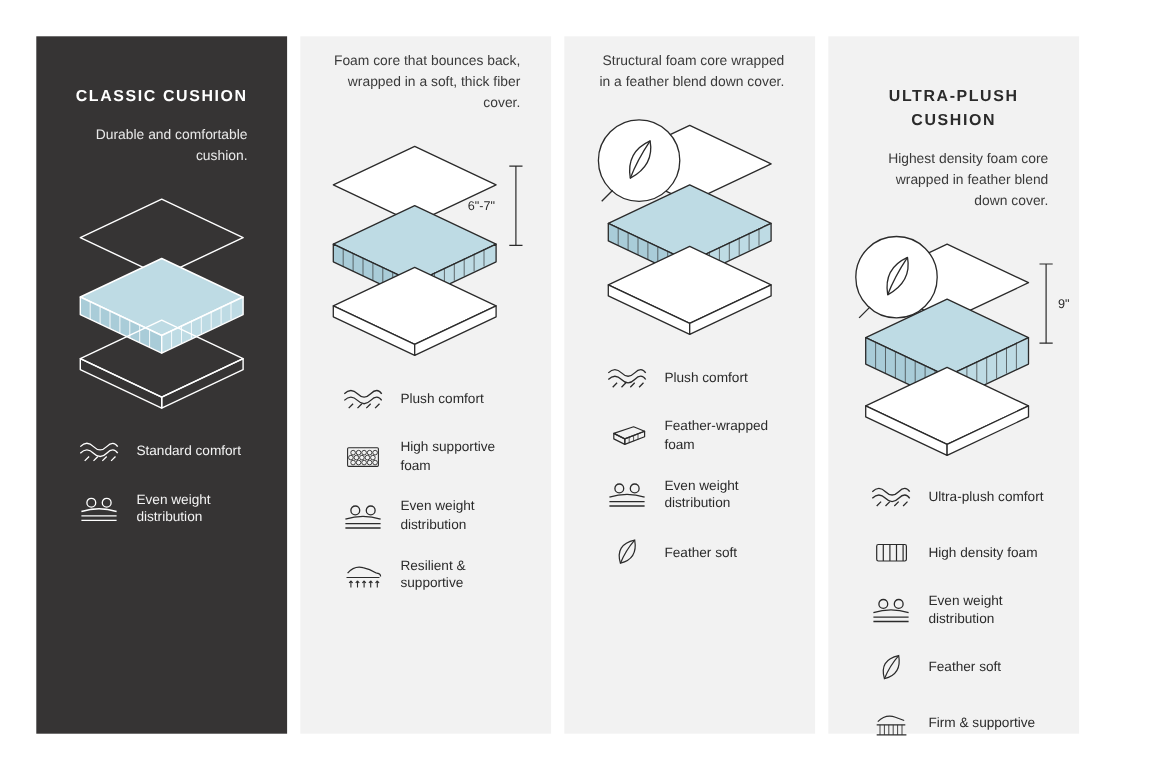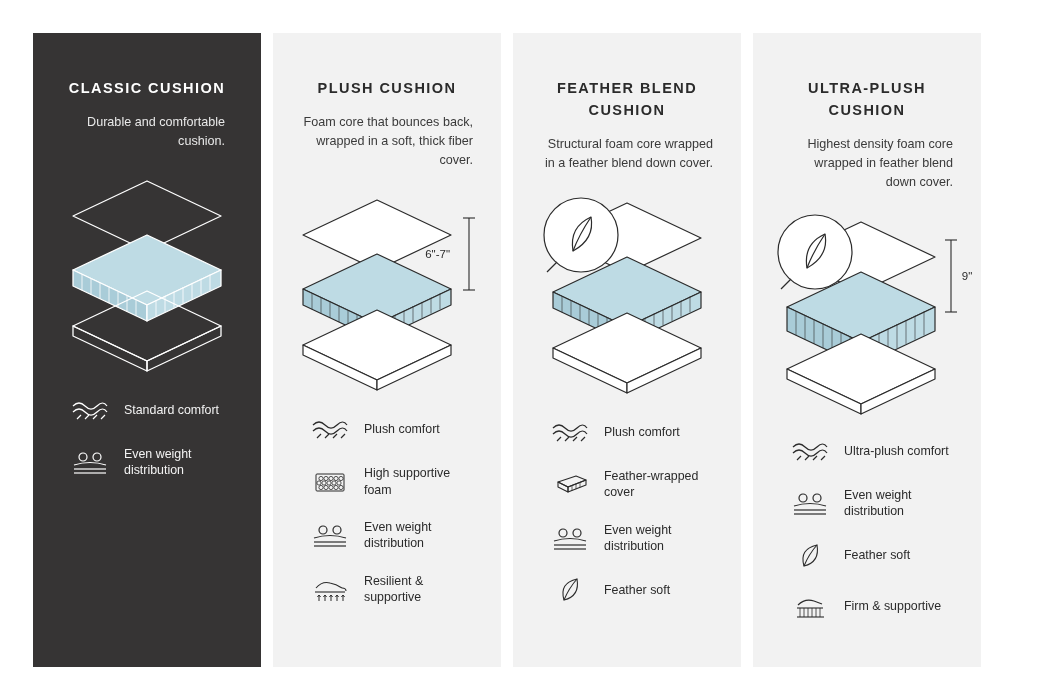--- a/index.html
+++ b/index.html
@@ -173,21 +173,20 @@
               <path d="M4 20 h32"></path>
               <path d="M4 24 h32"></path>
             </svg>
           </span>
           <span class="flabel">Even weight distribution</span>
         </div>
       </div>
     </div>
 
     <div class="card">
-      <div class="card-title">PLUSH CUSHION</div>
       <div class="card-desc">Foam core that bounces back, wrapped in a soft, thick fiber cover.</div>
 
       <div class="art">
         <svg width="228" height="230" viewBox="0 0 228 230">
           <g fill="none" stroke="#2b2b2b" stroke-width="1.2" stroke-linejoin="round">
             <polygon points="104,20 178,55 104,90 30,55" fill="#ffffff"></polygon>
             <g>
               <polygon points="104,74 178,109 104,144 30,109" fill="#bedbe4"></polygon>
               <polygon points="30,109 104,144 104,160 30,125" fill="#a9ccd8"></polygon>
               <polygon points="178,109 104,144 104,160 178,125" fill="#bedbe4"></polygon>
@@ -286,21 +285,20 @@
                 <path d="M33 25 v-6 M33 19 l-1.6 2 M33 19 l1.6 2"></path>
               </g>
             </svg>
           </span>
           <span class="flabel">Resilient &amp; supportive</span>
         </div>
       </div>
     </div>
 
     <div class="card">
-      <div class="card-title">FEATHER BLEND CUSHION</div>
       <div class="card-desc">Structural foam core wrapped in a feather blend down cover.</div>
 
       <div class="art">
         <svg width="228" height="230" viewBox="0 0 228 230">
           <g fill="none" stroke="#2b2b2b" stroke-width="1.2" stroke-linejoin="round">
             <polygon points="114,20 188,55 114,90 40,55" fill="#ffffff"></polygon>
             <g>
               <polygon points="114,74 188,109 114,144 40,109" fill="#bedbe4"></polygon>
               <polygon points="40,109 114,144 114,160 40,125" fill="#a9ccd8"></polygon>
               <polygon points="188,109 114,144 114,160 188,125" fill="#bedbe4"></polygon>
@@ -354,21 +352,21 @@
               <polygon points="8,11 26,5 36,9 18,16"></polygon>
               <polygon points="8,11 18,16 18,21 8,16"></polygon>
               <polygon points="36,9 18,16 18,21 36,14"></polygon>
               <g stroke-width="0.7">
                 <line x1="22" y1="14.6" x2="22" y2="19.6"></line>
                 <line x1="26" y1="13.1" x2="26" y2="18.1"></line>
                 <line x1="30" y1="11.6" x2="30" y2="16.6"></line>
               </g>
             </svg>
           </span>
-          <span class="flabel">Feather-wrapped cover</span>
+          <span class="flabel">Feather-wrapped foam</span>
         </div>
         <div class="feature">
           <span class="ficon">
             <svg width="40" height="26" viewBox="0 0 40 26" fill="none" stroke="#2b2b2b" stroke-width="1.2">
               <circle cx="13" cy="8" r="4"></circle>
               <circle cx="27" cy="8" r="4"></circle>
               <path d="M4 16 q16 -5 32 0"></path>
               <path d="M4 20 h32"></path>
               <path d="M4 24 h32"></path>
             </svg>
@@ -443,20 +441,32 @@
             <svg width="40" height="26" viewBox="0 0 40 26" fill="none" stroke="#2b2b2b" stroke-width="1.2">
               <path d="M3 9 q6 -6 12 0 t12 0 t10 0"></path>
               <path d="M3 15 q6 -6 12 0 t12 0 t10 0"></path>
               <path d="M7 22 l4 -4 M15 22 l4 -4 M23 22 l4 -4 M31 22 l4 -4"></path>
             </svg>
           </span>
           <span class="flabel">Ultra-plush comfort</span>
         </div>
         <div class="feature">
           <span class="ficon">
+            <svg width="40" height="26" viewBox="0 0 40 26" fill="none" stroke="#2b2b2b" stroke-width="1.1">
+              <rect x="7" y="6" width="27" height="15" rx="1.5"></rect>
+              <line x1="13" y1="6" x2="13" y2="21"></line>
+              <line x1="19" y1="6" x2="19" y2="21"></line>
+              <line x1="25" y1="6" x2="25" y2="21"></line>
+              <line x1="31" y1="6" x2="31" y2="21"></line>
+            </svg>
+          </span>
+          <span class="flabel">High density foam</span>
+        </div>
+        <div class="feature">
+          <span class="ficon">
             <svg width="40" height="26" viewBox="0 0 40 26" fill="none" stroke="#2b2b2b" stroke-width="1.2">
               <circle cx="13" cy="8" r="4"></circle>
               <circle cx="27" cy="8" r="4"></circle>
               <path d="M4 16 q16 -5 32 0"></path>
               <path d="M4 20 h32"></path>
               <path d="M4 24 h32"></path>
             </svg>
           </span>
           <span class="flabel">Even weight distribution</span>
         </div>

